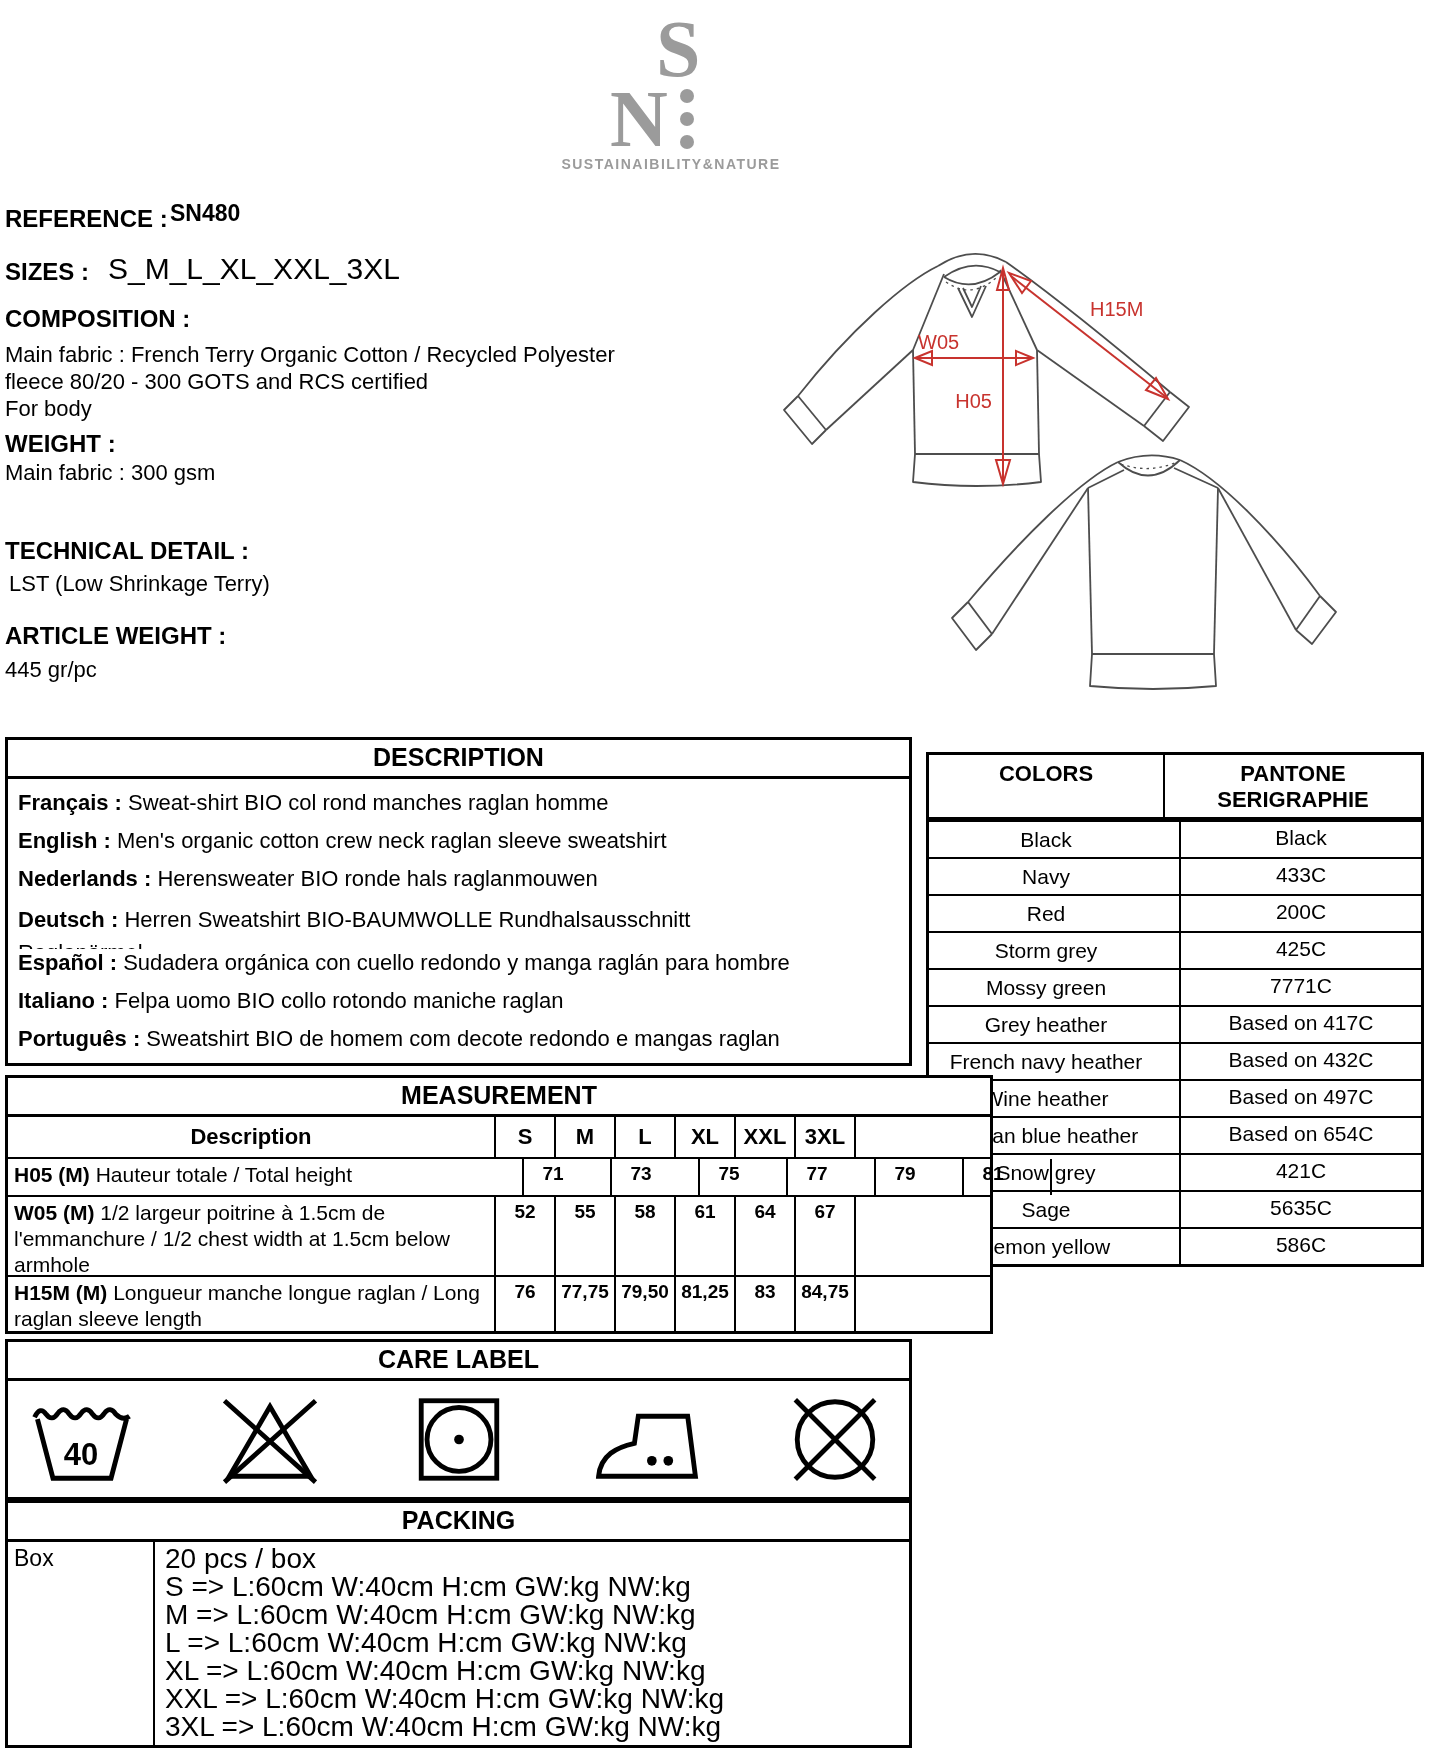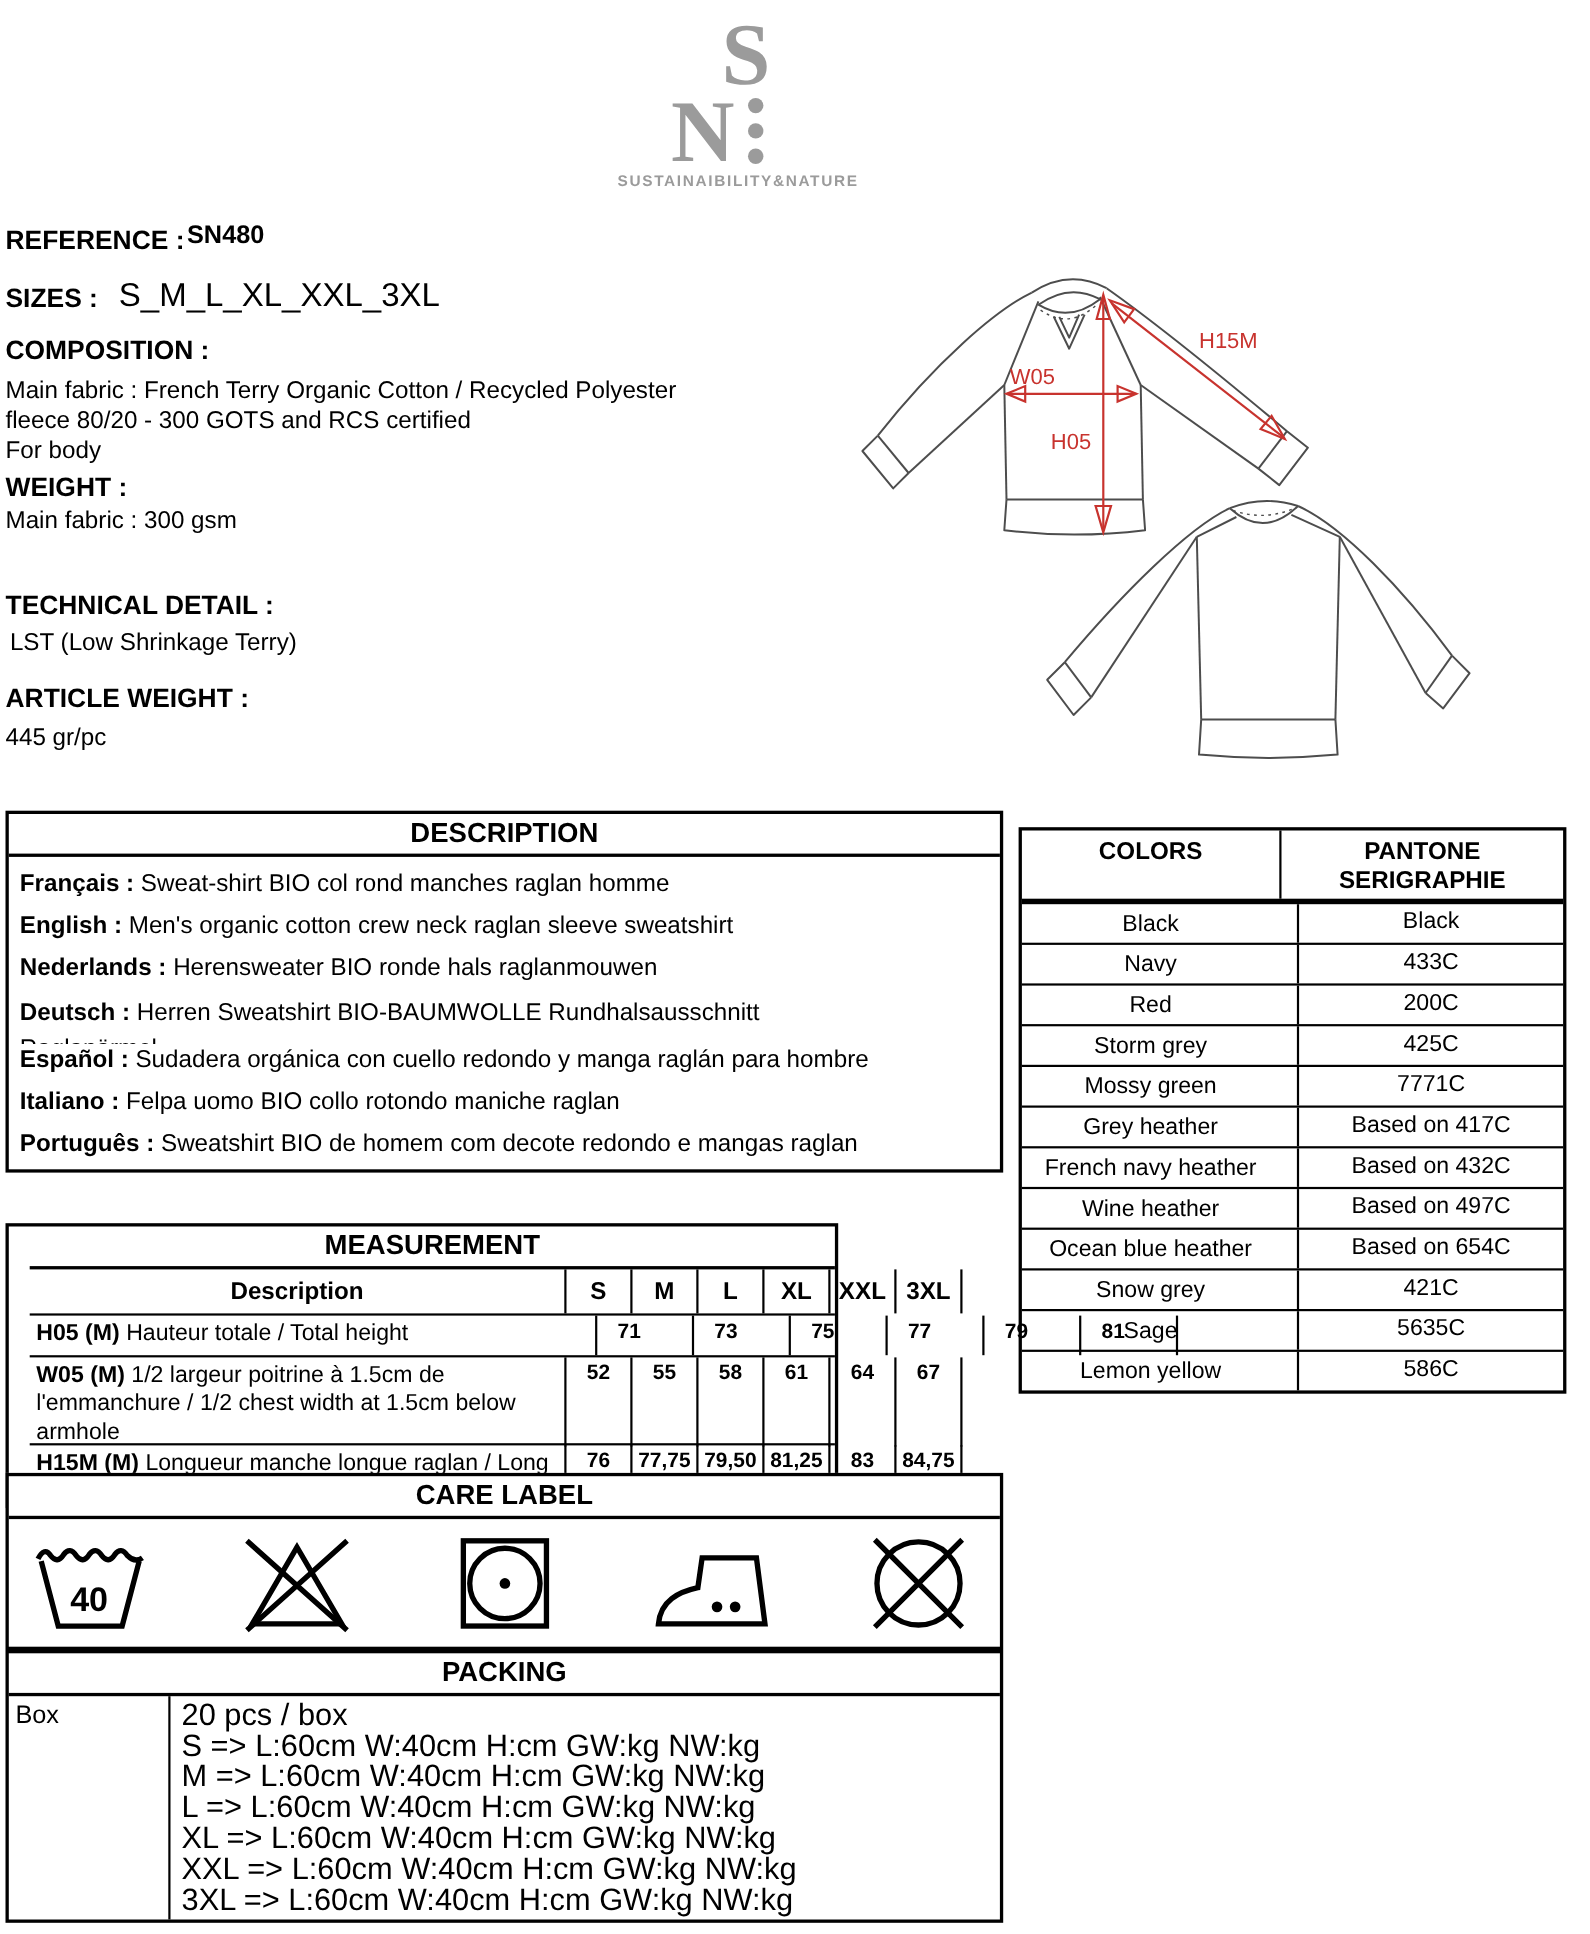--- a/index.html
+++ b/index.html
@@ -214,21 +214,21 @@
     <div class="c-row">
         <div>Sage</div>
         <div>5635C</div>
       </div>
     <div class="c-row">
         <div>Lemon yellow</div>
         <div>586C</div>
       </div>
   </div>
 
-  <div class="tbl" style="left:5px;top:1112px;width:757px;padding-left:19px;">
+  <div class="tbl" style="left:5px;top:1075px;width:988px;">
     <div class="tbl-title">MEASUREMENT</div>
     <div class="m-grid m-head">
       <div>Description</div>
       <div>S</div>
       <div>M</div>
       <div>L</div>
       <div>XL</div>
       <div>XXL</div>
       <div>3XL</div>
       <div></div>

